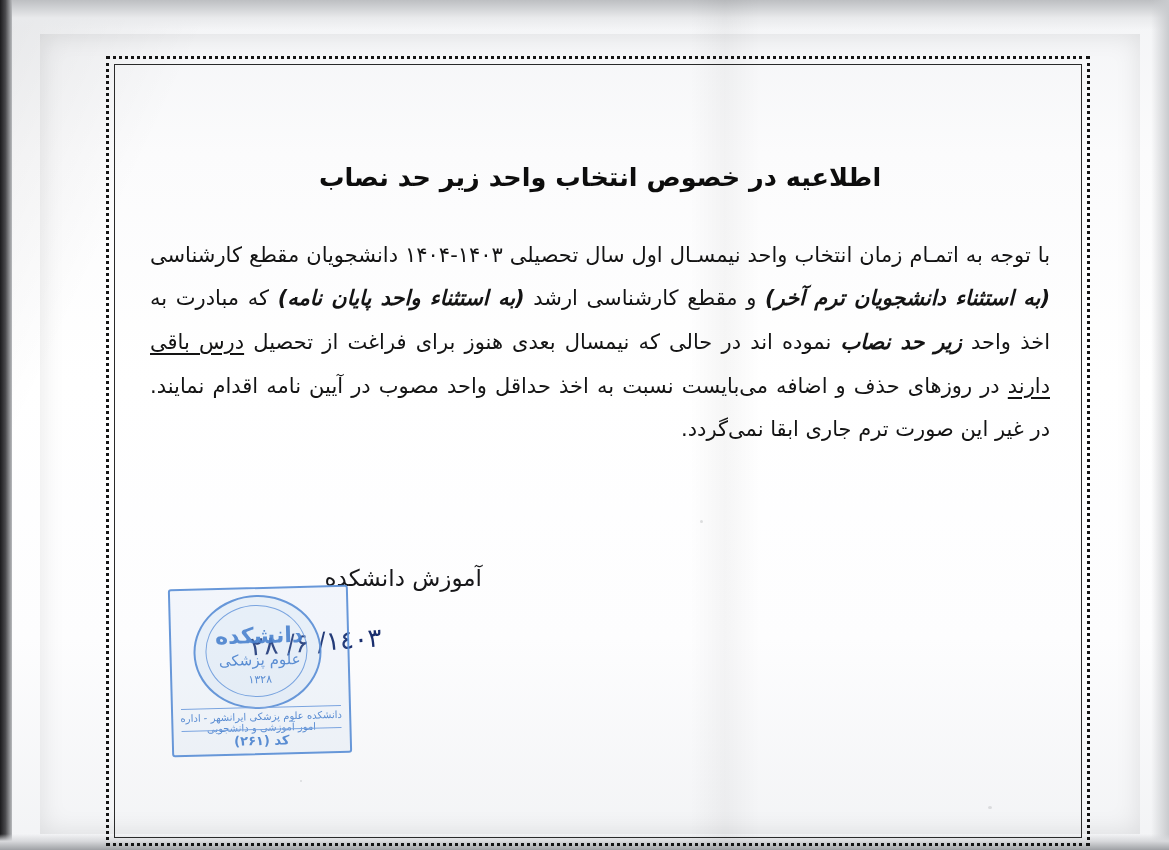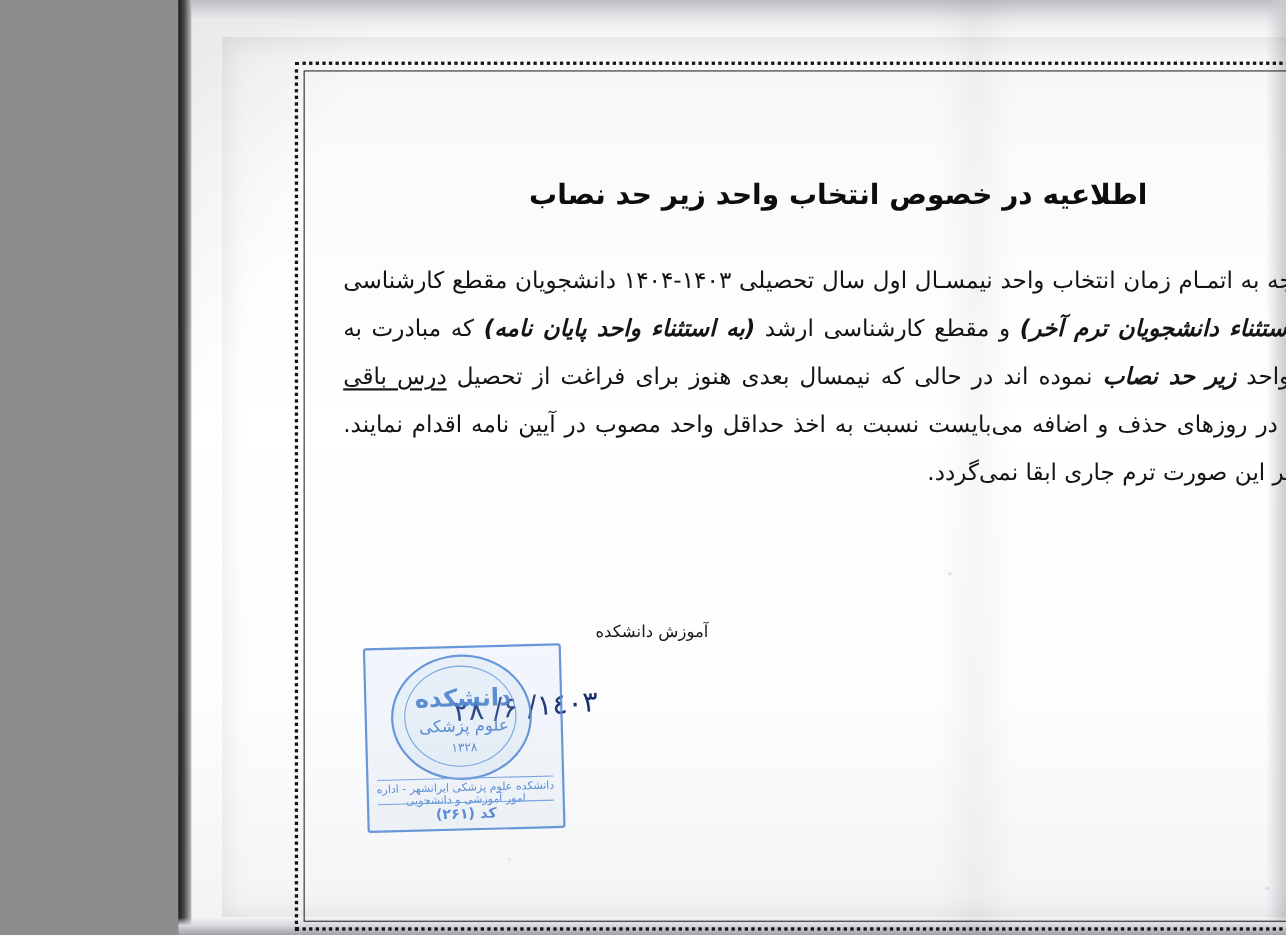--- a/index.html
+++ b/index.html
@@ -11,21 +11,21 @@
   body {
     width: 1169px;
     height: 850px;
     overflow: hidden;
     font-family: "DejaVu Sans", sans-serif;
   }
 
   
   #scan {
     position: relative;
-    width: 1007px;
+    width: 1169px;
     height: 850px;
     background:
       linear-gradient(115deg, rgba(0,0,0,0.06) 0%, rgba(0,0,0,0) 14%),
       linear-gradient(180deg, #f3f4f6 0%, #fbfbfc 18%, #ffffff 45%, #fdfdfe 75%, #f2f3f5 100%);
   }
 
   
   .edge-left {
     position: absolute;
     left: 0; top: 0;
@@ -119,21 +119,21 @@
   
   #sign-block {
     position: absolute;
     left: 150px;
     top: 565px;
     width: 420px;
     direction: rtl;
     text-align: right;
   }
   #sign-label {
-    font-size: 15px;
+    font-size: 23px;
     color: #17171a;
     margin-right: 88px;
     margin-bottom: 10px;
     font-family: "DejaVu Sans", sans-serif;
   }
   #sign-date {
     position: absolute;
     left: 100px;
     top: 62px;
     font-size: 26px;

